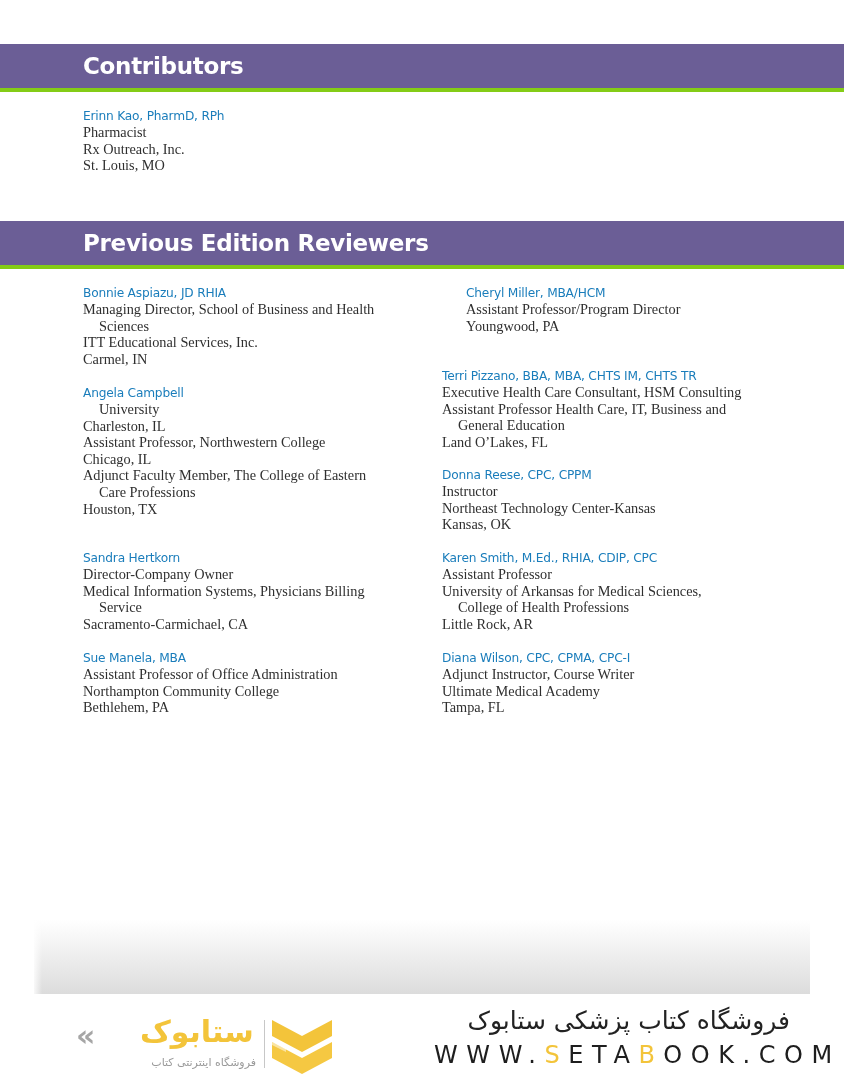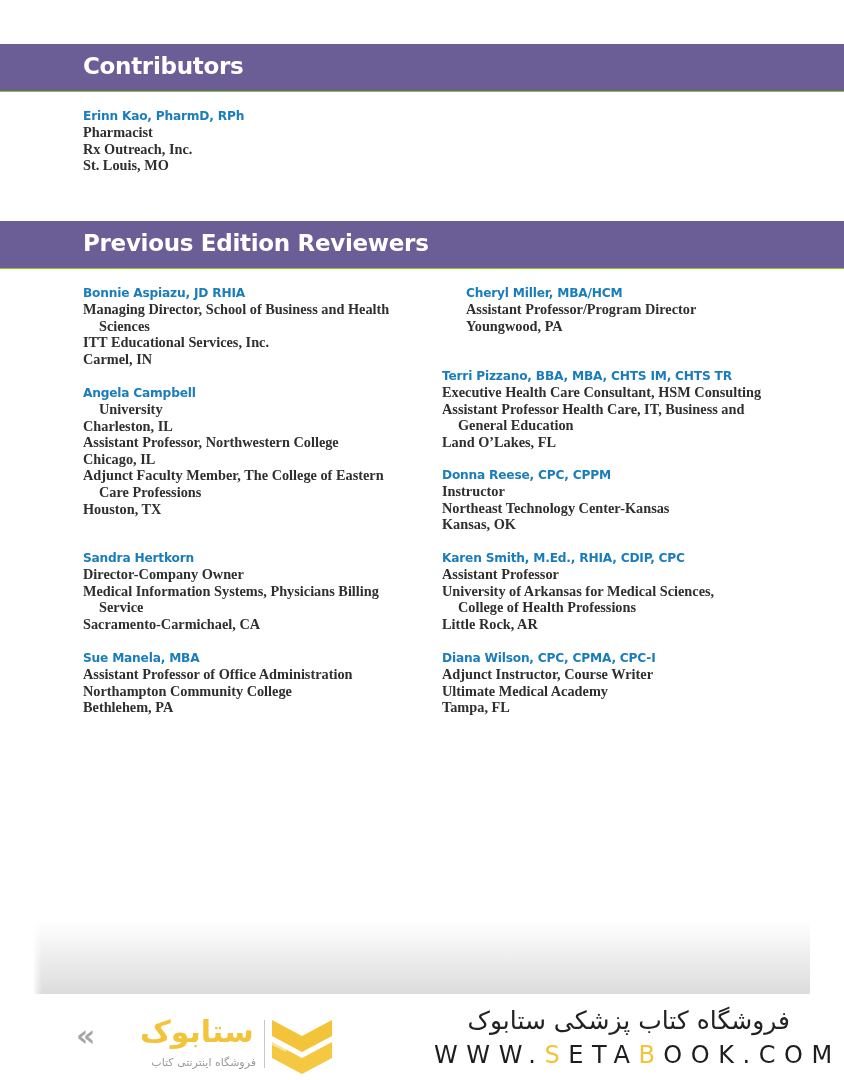--- a/index.html
+++ b/index.html
@@ -2,38 +2,38 @@
 <html><head>
   <meta charset="utf-8">
   <style>
     * { margin: 0; padding: 0; box-sizing: border-box; }
     html, body { width: 844px; height: 1080px; background: #ffffff; overflow: hidden; }
     body { position: relative; font-family: "Liberation Serif", serif; color: #2a2a2a; }
 
     .section-bar {
       position: absolute; left: 0; width: 844px; height: 48px;
       background: #6b5e96;
-      border-bottom: 1px solid #84cc16;
+      border-bottom: 4px solid #84cc16;
     }
     .section-bar .title {
       position: absolute; left: 83px; top: 9px;
       font-family: "DejaVu Sans", sans-serif; font-weight: bold;
       font-size: 23px; color: #ffffff; letter-spacing: -0.3px;
     }
     #bar-contributors { top: 44px; }
     #bar-reviewers { top: 221px; }
 
     .entry { position: absolute; width: 350px; }
     .entry .name {
-      font-family: "DejaVu Sans", sans-serif; font-weight: bold;
+      font-family: "DejaVu Sans", sans-serif; font-weight: normal;
       font-size: 12.2px; color: #1a7dbb; line-height: 16px; letter-spacing: -0.2px;
     }
     .entry .line {
       font-family: "Liberation Serif", serif; font-size: 14.3px;
-      line-height: 16.6px; color: #2f2f2f; font-weight: bold;
+      line-height: 16.6px; color: #2f2f2f;
     }
     .entry .line.indent { padding-left: 16px; }
 
     .footer-fade {
       position: absolute; left: 34px; top: 920px; width: 776px; height: 74px;
       background: linear-gradient(to bottom, #ffffff 0%, #f1f1f1 40%, #dcdcdc 100%);
     }
     .footer-fade::before {
       content: ""; position: absolute; left: 0; top: 0; width: 8px; height: 100%;
       background: linear-gradient(to right, rgba(255,255,255,0.8), rgba(255,255,255,0));

